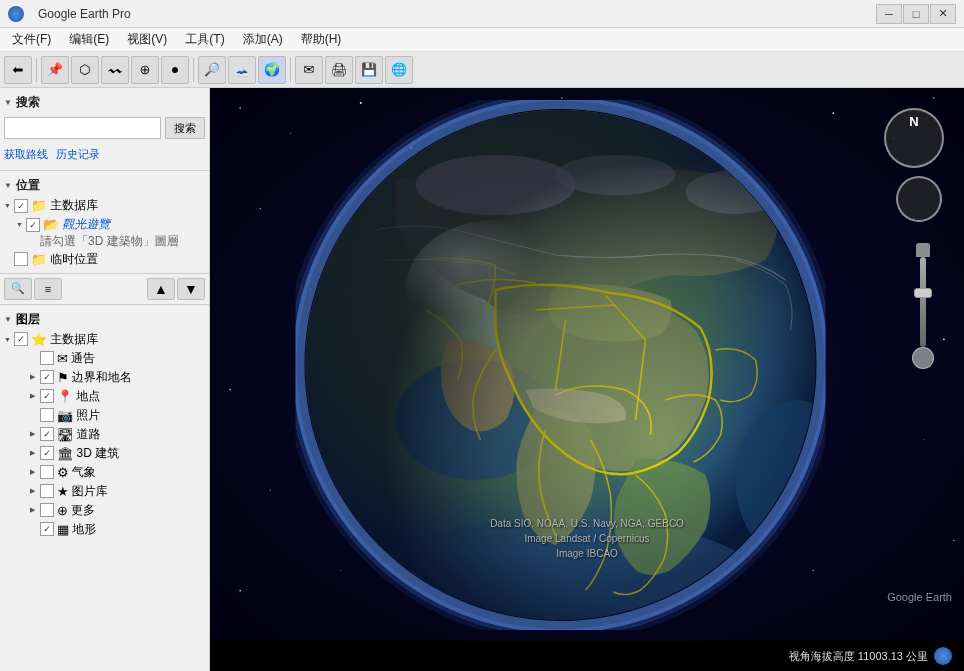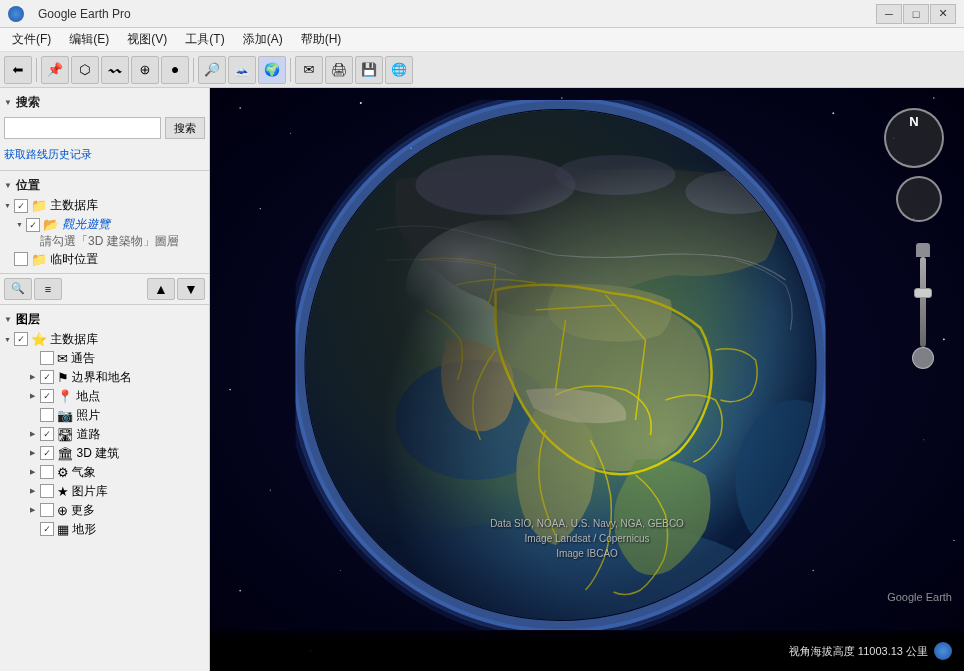--- a/index.html
+++ b/index.html
@@ -103,21 +103,21 @@
       font-size: 11px;
     }
     .search-btn {
       padding: 2px 8px;
       background: #e0e0e0;
       border: 1px solid #bbb;
       font-size: 11px;
       cursor: pointer;
     }
     .search-hint { font-size: 10px; color: #666; padding: 2px 0; }
-    .search-links { display: flex; padding: 4px 0; }
+    .search-links { display: flex; gap: 8px; padding: 4px 0; }
     .search-link { color: #0055cc; font-size: 11px; text-decoration: none; cursor: pointer; }
 
     
     .places-section {
       padding: 4px;
       border-bottom: 1px solid #ccc;
       flex-shrink: 0;
     }
     .tree-item {
       display: flex;
@@ -186,21 +186,21 @@
     
     .stars {
       position: absolute;
       top: 0; left: 0; right: 0; bottom: 0;
     }
 
     
     .status-bar {
       position: absolute;
       bottom: 0; left: 0; right: 0;
-      height: 40px;
+      height: 30px;
       background: rgba(0, 0, 0, 0.75);
       display: flex;
       align-items: center;
       justify-content: space-between;
       padding: 0 12px;
     }
     .status-coords { color: #ddd; font-size: 11px; white-space: nowrap; }
     .status-globe-icon { width: 18px; height: 18px; background: radial-gradient(circle, #4a90d9, #2255aa); border-radius: 50%; margin-left: 6px; }
 
     

